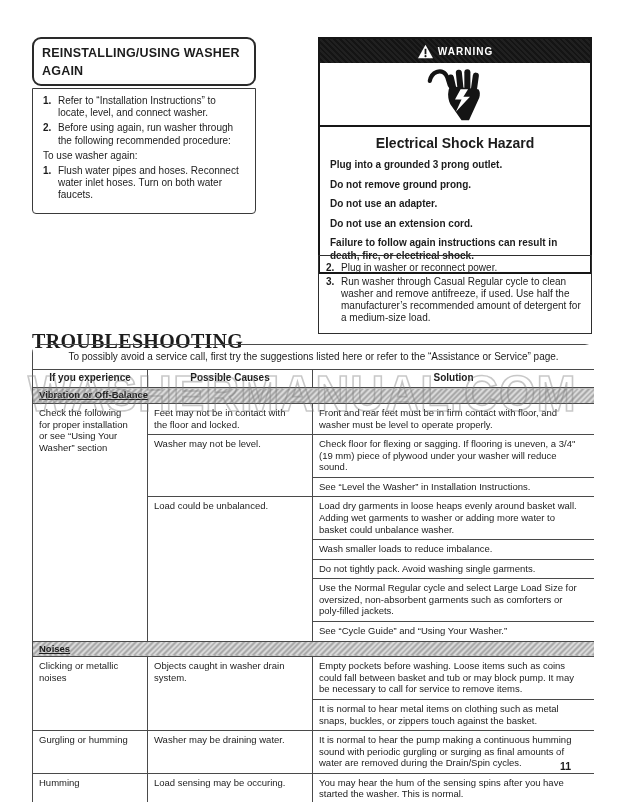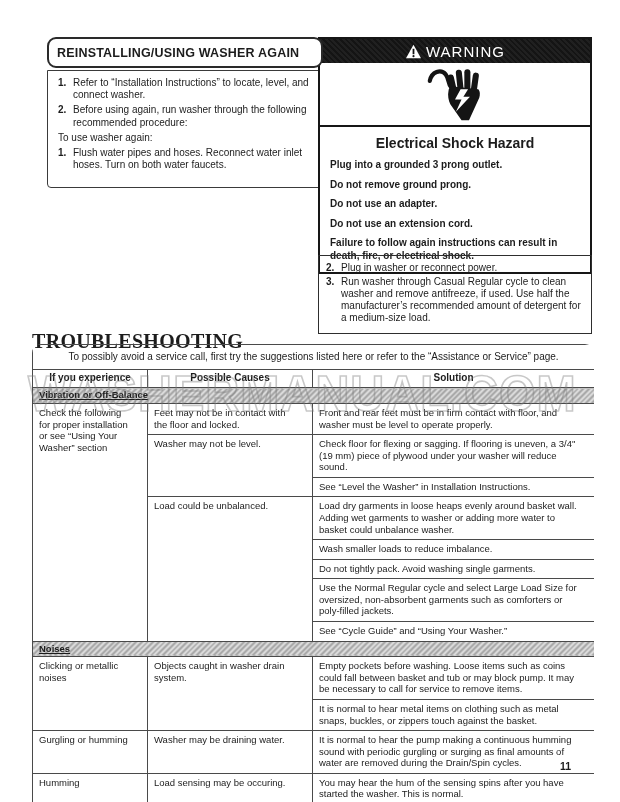--- a/index.html
+++ b/index.html
@@ -6,21 +6,21 @@
   html, body { width: 620px; height: 802px; }
   body {
     position: relative;
     background: #ffffff;
     font-family: "Liberation Sans", sans-serif;
     color: #1c1c1c;
     overflow: hidden;
   }
 
   
-  .reinstall { position: absolute; left: 47px; top: 37px; width: 276px; }
+  .reinstall { position: absolute; left: 32px; top: 37px; width: 224px; }
   .reinstall-title-box {
     border: 2px solid #2a2a2a;
     border-radius: 9px;
     padding: 4px 8px 5px 8px;
     background: #fff;
     position: relative;
     z-index: 2;
   }
   .reinstall-title-box span {
     font-weight: bold;
@@ -49,21 +49,21 @@
   }
   .warning-header {
     background: #141414;
     background-image: repeating-linear-gradient(45deg, rgba(255,255,255,0.05) 0 2px, transparent 2px 4px);
     color: #ffffff;
     height: 24px;
     display: flex; align-items: center; justify-content: center;
     gap: 4px;
   }
   .warning-header .wlabel {
-    font-weight: normal; font-size: 15px; letter-spacing: 1px;
+    font-weight: bold; font-size: 10px; letter-spacing: 1px;
   }
   .warning-icon-area {
     height: 64px;
     border-bottom: 2px solid #161616;
     display: flex; align-items: center; justify-content: center;
   }
   .warning-text { padding: 8px 10px 10px 10px; font-size: 10px; }
   .warning-text .hazard-title {
     text-align: center; font-weight: bold; font-size: 14px; margin-bottom: 8px;
   }

